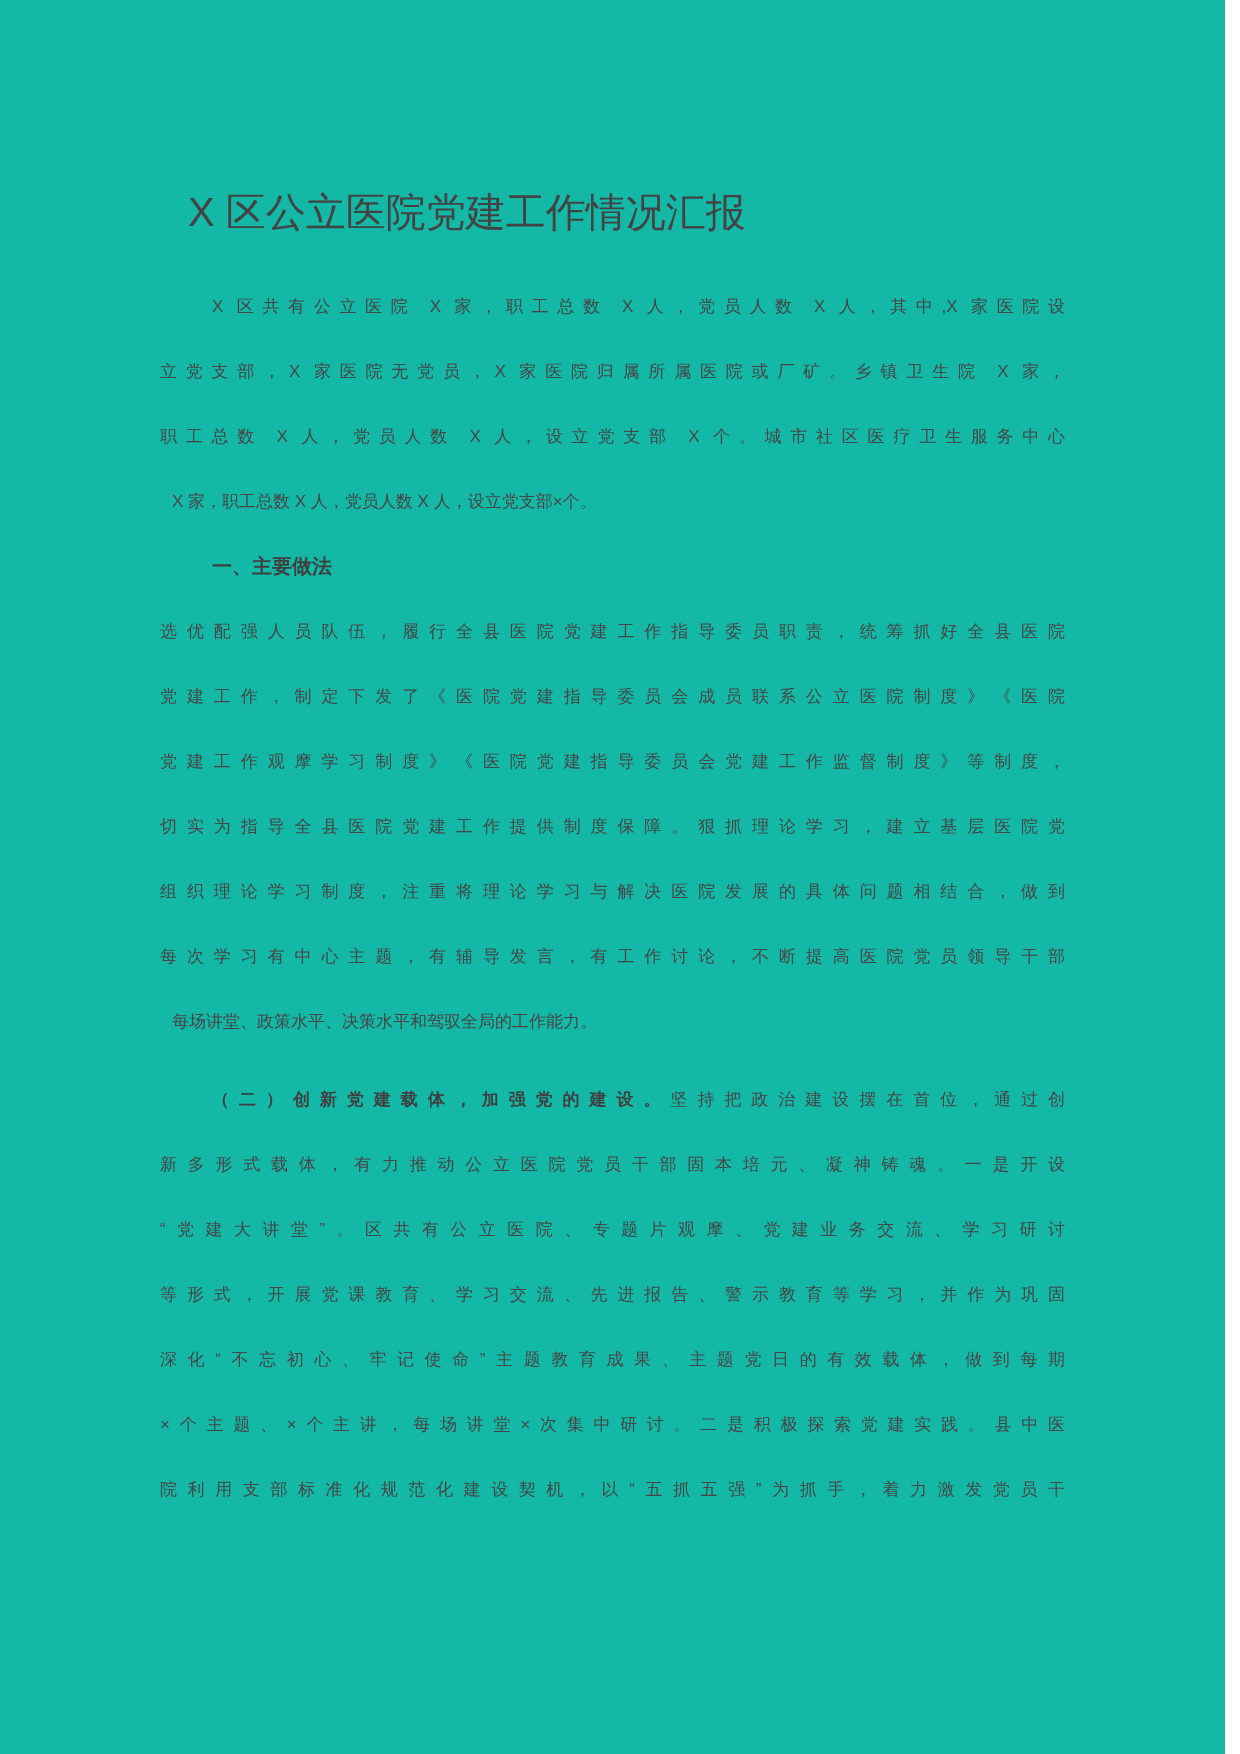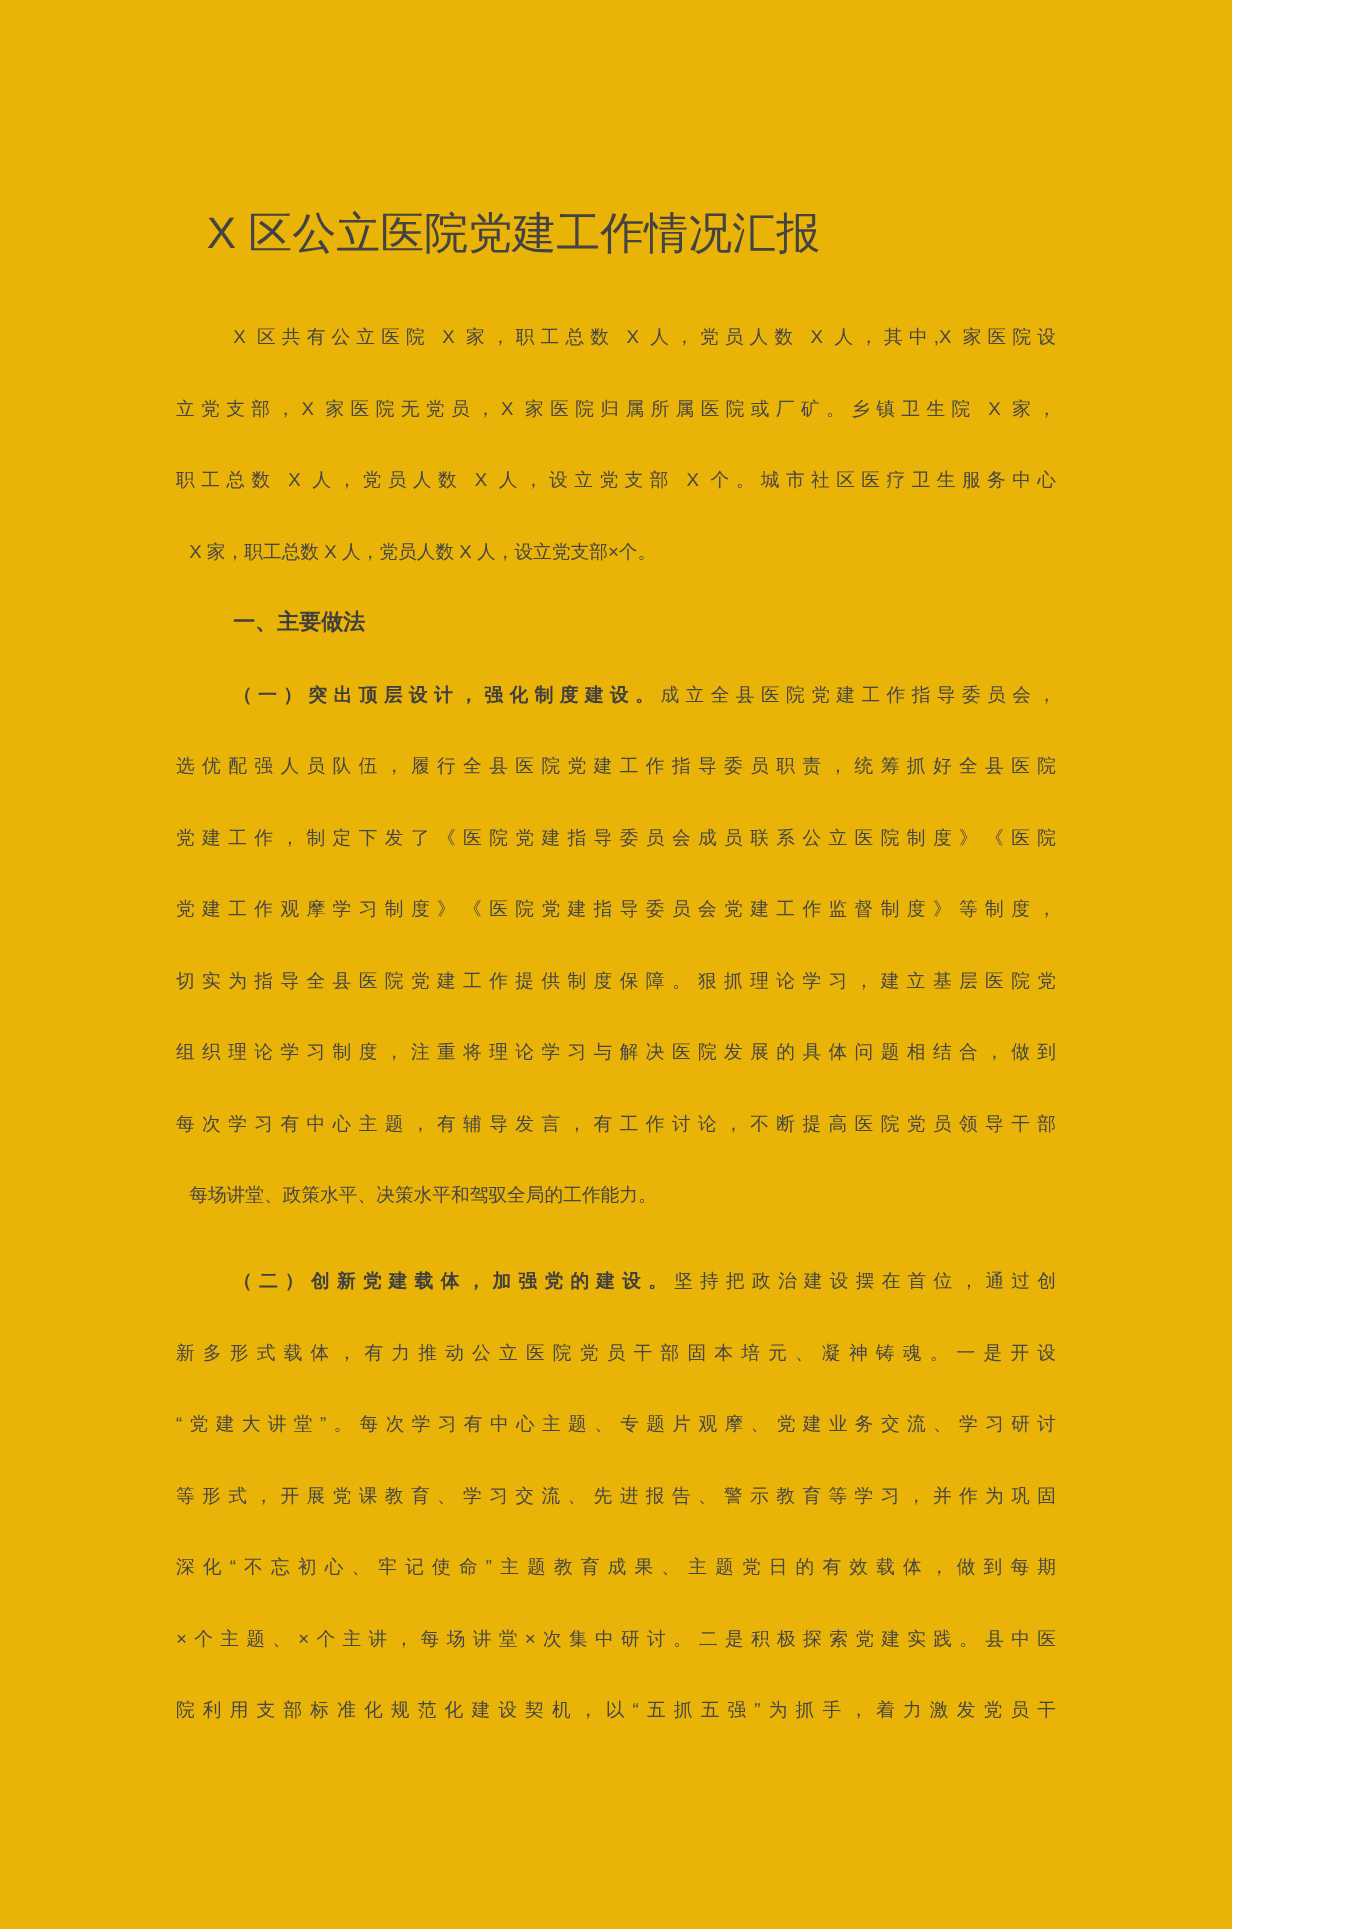--- a/index.html
+++ b/index.html
@@ -2,23 +2,23 @@
 <html><head>
 <meta charset="utf-8">
 <style>
   html, body {
     margin: 0;
     padding: 0;
     background: #ffffff;
   }
   .page {
     position: relative;
-    width: 1120px;
+    width: 1225px;
     height: 1754px;
-    background: #eab308;
+    background: #14b8a6;
     overflow: hidden;
     font-family: "Liberation Sans", "DejaVu Sans", sans-serif;
     color: #464646;
     box-sizing: border-box;
   }
   .content {
     padding: 0 160px;
   }
   .doc-title {
     padding-top: 182px;
@@ -68,38 +68,35 @@
     <div class="para para-intro">
       <div class="line indent">X 区共有公立医院 X 家，职工总数 X 人，党员人数 X 人，其中,X 家医院设</div>
       <div class="line">立党支部，X 家医院无党员，X 家医院归属所属医院或厂矿。乡镇卫生院 X 家，</div>
       <div class="line">职工总数 X 人，党员人数 X 人，设立党支部 X 个。城市社区医疗卫生服务中心</div>
       <div class="line last">X 家，职工总数 X 人，党员人数 X 人，设立党支部×个。</div>
     </div>
 
     <div class="heading-line">一、主要做法</div>
 
     <div class="para para-sub1">
-      <div class="line indent">
-        <span class="lead">（一）突出顶层设计，强化制度建设。</span><span>成立全县医院党建工作指导委员会，</span>
-      </div>
       <div class="line">选优配强人员队伍，履行全县医院党建工作指导委员职责，统筹抓好全县医院</div>
       <div class="line">党建工作，制定下发了《医院党建指导委员会成员联系公立医院制度》《医院</div>
       <div class="line">党建工作观摩学习制度》《医院党建指导委员会党建工作监督制度》等制度，</div>
       <div class="line">切实为指导全县医院党建工作提供制度保障。狠抓理论学习，建立基层医院党</div>
       <div class="line">组织理论学习制度，注重将理论学习与解决医院发展的具体问题相结合，做到</div>
       <div class="line">每次学习有中心主题，有辅导发言，有工作讨论，不断提高医院党员领导干部</div>
       <div class="line last">每场讲堂、政策水平、决策水平和驾驭全局的工作能力。</div>
     </div>
 
     <div class="para para-sub2">
       <div class="line indent">
         <span class="lead">（二）创新党建载体，加强党的建设。</span><span>坚持把政治建设摆在首位，通过创</span>
       </div>
       <div class="line">新多形式载体，有力推动公立医院党员干部固本培元、凝神铸魂。一是开设</div>
-      <div class="line">“党建大讲堂”。每次学习有中心主题、专题片观摩、党建业务交流、学习研讨</div>
+      <div class="line">“党建大讲堂”。区共有公立医院、专题片观摩、党建业务交流、学习研讨</div>
       <div class="line">等形式，开展党课教育、学习交流、先进报告、警示教育等学习，并作为巩固</div>
       <div class="line">深化“不忘初心、牢记使命”主题教育成果、主题党日的有效载体，做到每期</div>
       <div class="line">×个主题、×个主讲，每场讲堂×次集中研讨。二是积极探索党建实践。县中医</div>
       <div class="line">院利用支部标准化规范化建设契机，以“五抓五强”为抓手，着力激发党员干</div>
     </div>
 
   </div>
 </div>
 
 </body></html>

